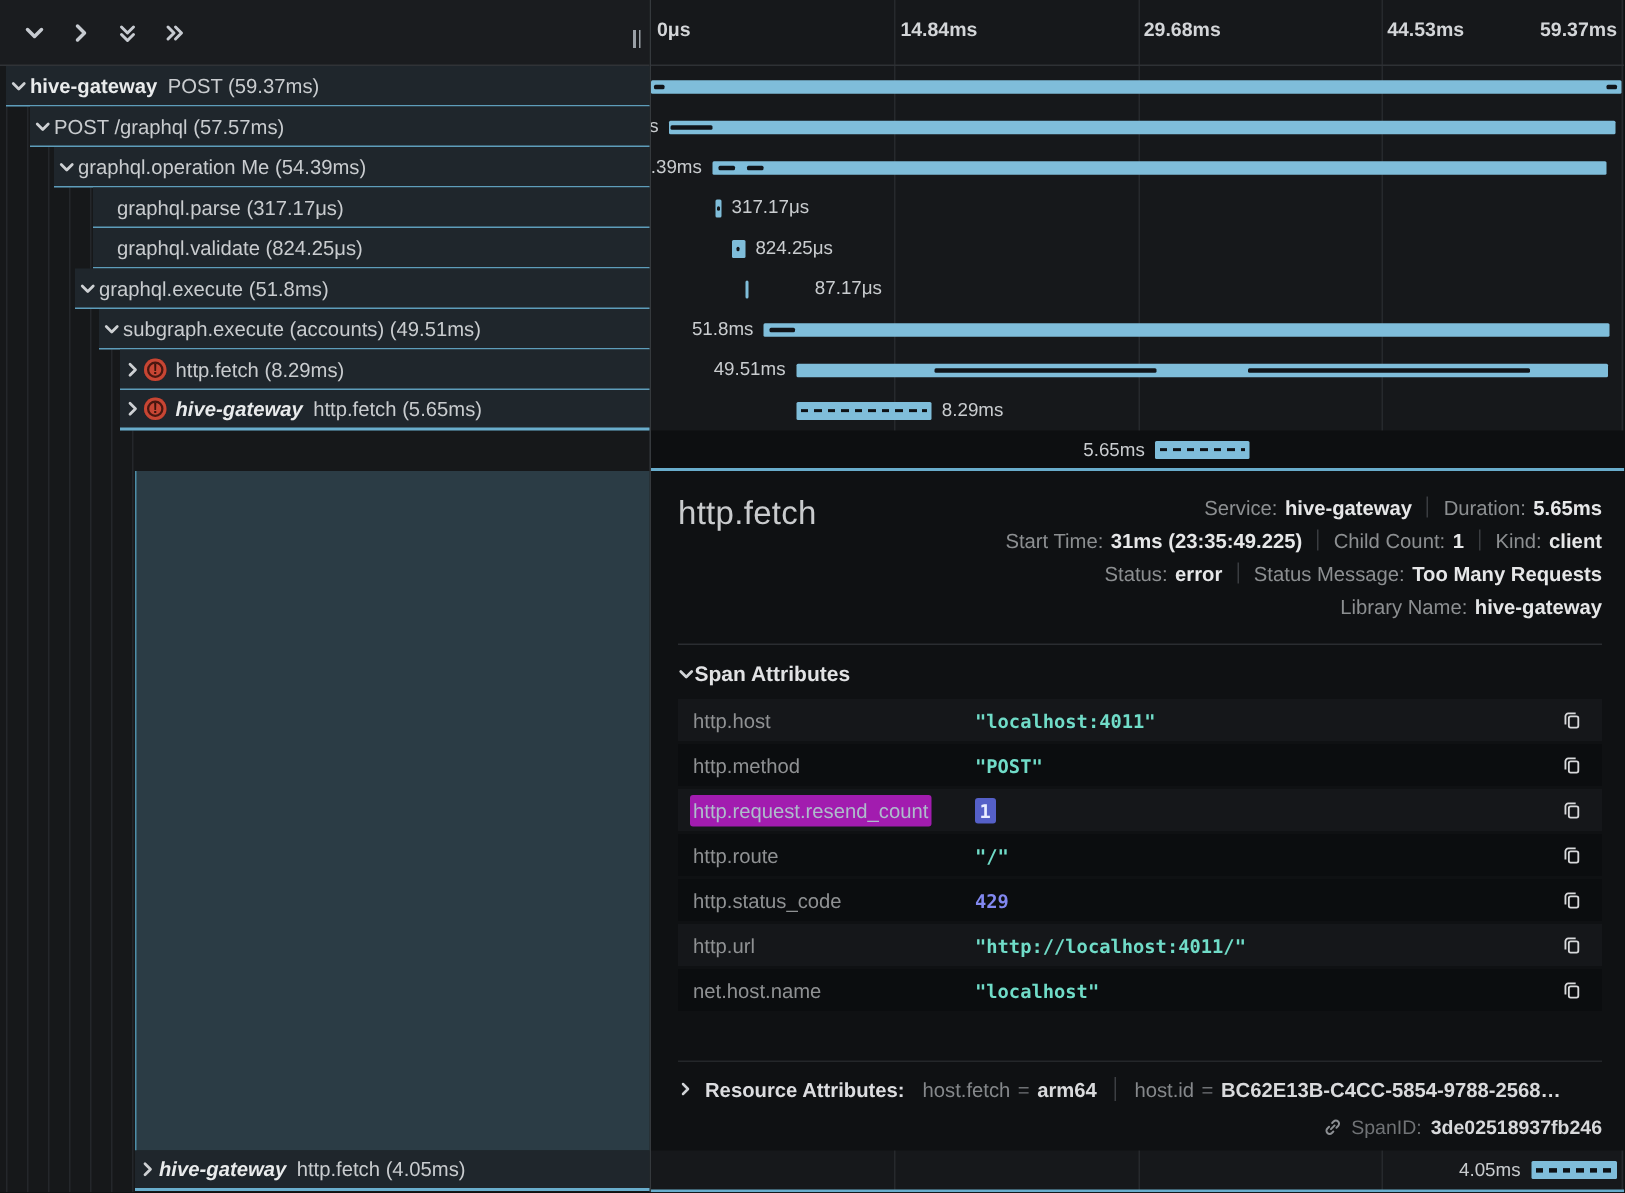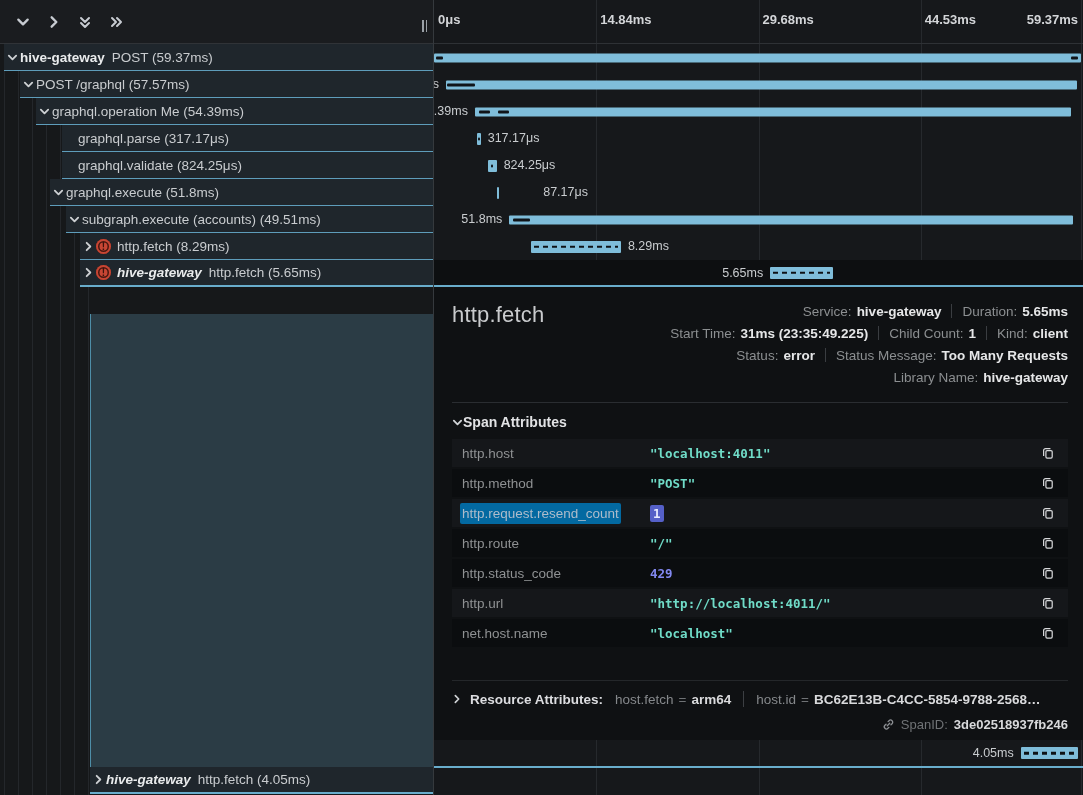--- a/index.html
+++ b/index.html
@@ -83,21 +83,21 @@
 
   .attrs-title { display:flex; align-items:center; gap:0; margin:11px 0 9px 0;
                  font-size:14px; font-weight:bold; color:#e1e2e4; cursor:pointer; }
   .attrs-title svg { width:11px; height:11px; color:#d0d3d6; }
 
   .attr-table { display:flex; flex-direction:column; }
   .attr-row { height:28px; margin-bottom:2px; display:flex; align-items:center; padding:0 10px; }
   .attr-row.odd  { background:#15171a; }
   .attr-row.even { background:#0b0d0f; }
   .attr-key { width:188px; min-width:188px; font-size:13.5px; color:#8f9193; }
-  .attr-key .sel-k { background:#0369a1; color:#aebccb; border-radius:2px; padding:3px 2px; margin:-1px -2px; }
+  .attr-key .sel-k { background:#a21caf; color:#aebccb; border-radius:2px; padding:3px 2px; margin:-1px -2px; }
   .attr-val { flex:1; font-family:"DejaVu Sans Mono", monospace; font-size:12.5px; font-weight:bold; }
   .attr-val.string { color:#70dcc8; }
   .attr-val.number { color:#8288f0; }
   .attr-val .sel-v { background:#5560c8; color:#e9ecff; border-radius:2px; padding:1px 3px; }
   .copy-btn { width:20px; height:20px; display:flex; align-items:center; justify-content:center;
               color:#d8d9db; cursor:pointer; }
   .copy-btn svg { width:14px; height:14px; }
 
   .resource { margin-top:auto; border-top:1px solid #24272a; padding:10px 0 4px 0;
               display:flex; align-items:center; font-size:13.5px; white-space:nowrap; overflow:hidden; }
@@ -313,20 +313,26 @@
         <div class="tlrow">
           <div class="bar tall" style="left: 9.75%; width: 0.3%;"></div>
           <span class="bar-label" style="left: calc(10.05% + 7px); margin-left: 37px;">87.17μs</span>
         </div>
         <div class="tlrow">
           <div class="mark" style="left: 12.1%; width: 2.7%;"></div>
           <div class="bar" style="left: 11.6%; width: 86.9%;"></div>
           <span class="bar-label" style="right: calc(88.4% + 7px);">51.8ms</span>
         </div>
         <div class="tlrow">
+          <div class="mark" style="left: 29.1%; width: 22.8%;"></div>
+          <div class="mark" style="left: 61.4%; width: 28.9%;"></div>
+          <div class="bar" style="left: 14.9%; width: 83.4%;"></div>
+          <span class="bar-label" style="right: calc(85.1% + 7px);">49.51ms</span>
+        </div>
+        <div class="tlrow">
           <div class="bar tall striped" style="left: 14.9%; width: 13.9%;"></div>
           <span class="bar-label" style="left: calc(28.8% + 7px);">8.29ms</span>
         </div>
         <div class="tlrow selected">
           <div class="bar tall striped" style="left: 51.8%; width: 9.7%;"></div>
           <span class="bar-label" style="right: calc(48.2% + 7px);">5.65ms</span>
         </div>
       </div>
 
     <div class="detail">

